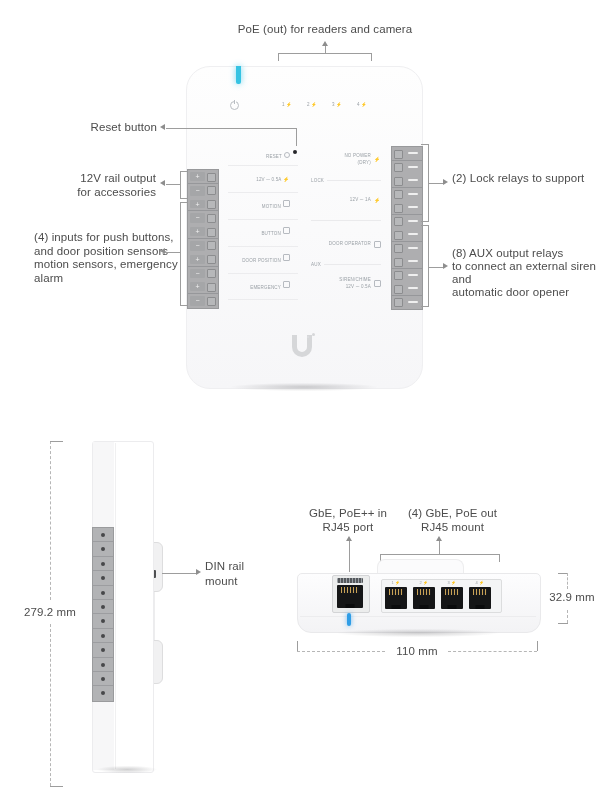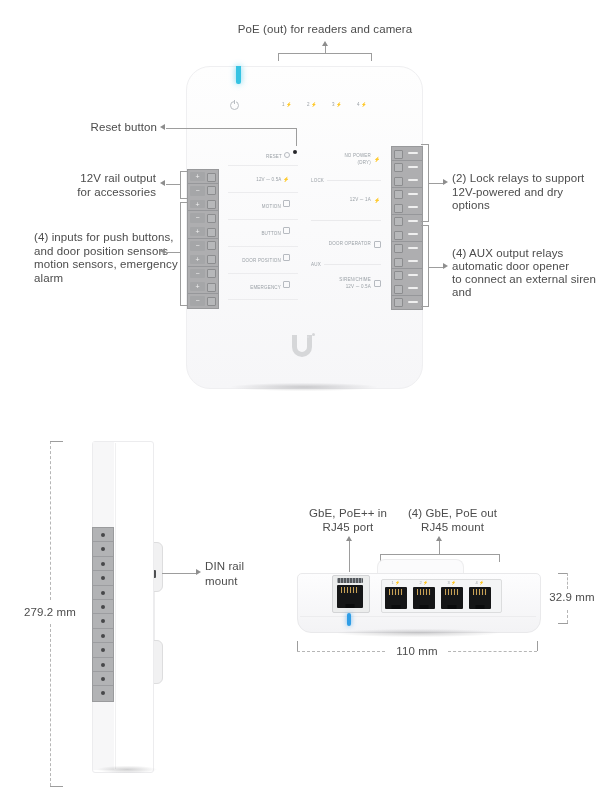--- a/index.html
+++ b/index.html
@@ -276,32 +276,31 @@
       <div>motion sensors, emergency alarm</div>
     </div>
     <div class="ah ah-l" style="left:160px;top:237px;"></div>
     <div class="hl" style="left:166px;top:241px;width:14px;"></div>
     <div class="vl" style="left:180px;top:191px;height:104px;"></div>
     <div class="hl" style="left:180px;top:191px;width:7px;"></div>
     <div class="hl" style="left:180px;top:294px;width:7px;"></div>
 
     <div class="t" style="left:452px;top:161px;width:150px;line-height:13.5px;">
       <div>(2) Lock relays to support</div>
-      <div>12V-powered and dry options</div>
     </div>
     <div class="vl" style="left:428px;top:133px;height:78px;"></div>
     <div class="hl" style="left:421px;top:133px;width:7px;"></div>
     <div class="hl" style="left:421px;top:210px;width:7px;"></div>
     <div class="hl" style="left:428px;top:172px;width:15px;"></div>
     <div class="ah ah-r" style="left:443px;top:168px;"></div>
 
     <div class="t" style="left:452px;top:236px;width:155px;line-height:13px;">
-      <div>(4) AUX output relays</div>
+      <div>(8) AUX output relays</div>
+      <div>to connect an external siren and</div>
       <div>automatic door opener</div>
-      <div>to connect an external siren and</div>
     </div>
     <div class="vl" style="left:428px;top:214px;height:82px;"></div>
     <div class="hl" style="left:421px;top:214px;width:7px;"></div>
     <div class="hl" style="left:421px;top:295px;width:7px;"></div>
     <div class="hl" style="left:428px;top:256px;width:15px;"></div>
     <div class="ah ah-r" style="left:443px;top:252px;"></div>
   </div>
 
   <div class="abs" style="inset:0;">
 

